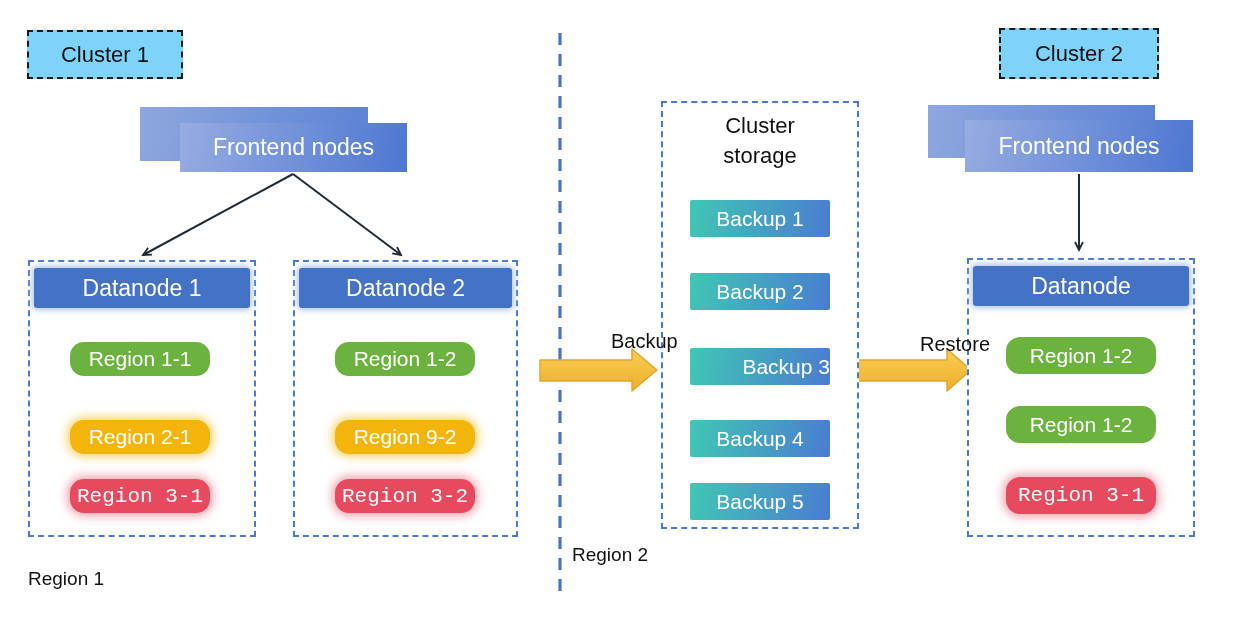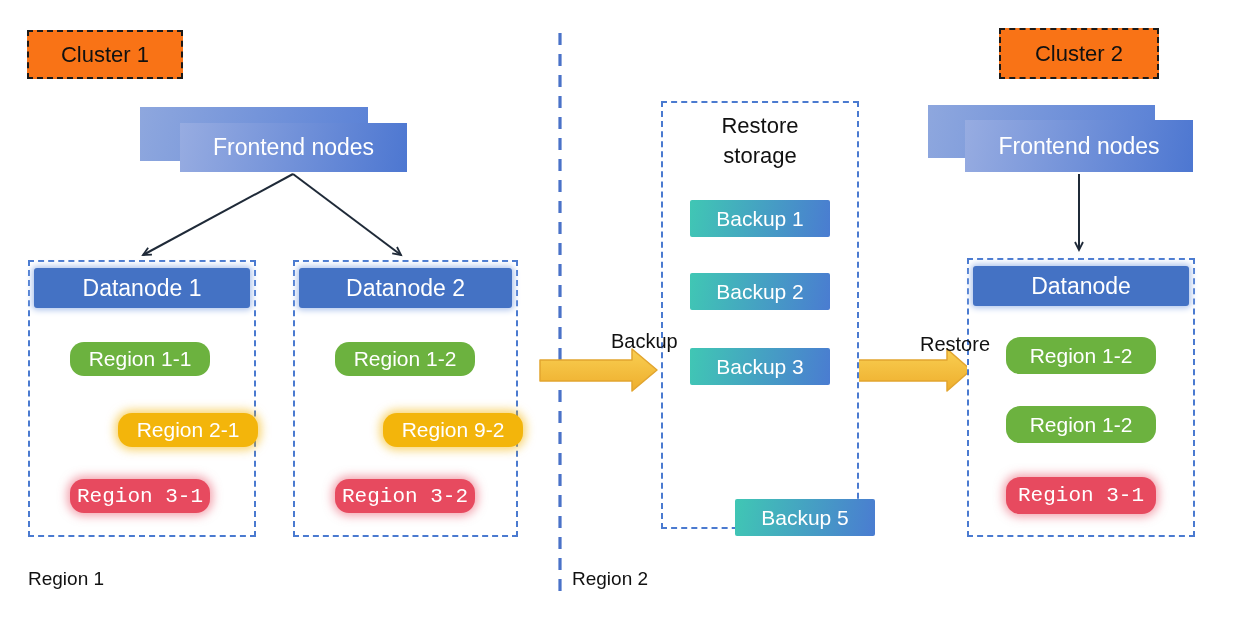--- a/index.html
+++ b/index.html
@@ -2,21 +2,21 @@
 <html><head>
 <meta charset="utf-8">
 <style>
   html,body { margin:0; padding:0; background:#ffffff; }
   .canvas {
     position:relative; width:1234px; height:632px; background:#ffffff;
     font-family:"Liberation Sans", sans-serif; overflow:hidden;
   }
   
   .cluster-tag {
-    position:absolute; border:2px dashed #1a1a1a; background:#f97316;
+    position:absolute; border:2px dashed #1a1a1a; background:#7dd3fc;
     display:flex; align-items:center; justify-content:center;
     font-size:22px; color:#111;
   }
   #cluster1-tag { left:27px;  top:30px; width:152px; height:45px; }
   #cluster2-tag { left:999px; top:28px; width:156px; height:47px; }
 
   
   .fe-back {
     position:absolute;
     background:linear-gradient(100deg,#8ea7de 0%,#5b82d6 100%);
@@ -50,21 +50,21 @@
     position:absolute; height:34px; color:#fff; font-size:21px;
     display:flex; align-items:center; justify-content:center; border-radius:14px;
   }
   .chip.green  { background:#6cb23f; }
   .chip.yellow { background:#f3b50b; box-shadow:0 0 10px 3px rgba(243,181,11,.60); }
   .chip.red    { background:#e74a5f; box-shadow:0 0 10px 3px rgba(231,74,95,.50);font-family:Liberation Mono, monospace; }
 
   
   .dn-chip { left:40px; width:140px; }
   .dn-chip.r1 { top:80px; }
-  .dn-chip.r2 { top:151px;margin-left:48px; }
+  .dn-chip.r2 { top:158px; }
   .dn-chip.r3 { top:217px; }
 
   
   .dn3-chip { left:37px; width:150px; height:37px; }
   .dn3-chip.r1 { top:77px; }
   .dn3-chip.r2 { top:146px; }
   .dn3-chip.r3 { top:217px; }
 
   
   .storage-title {
@@ -72,31 +72,31 @@
     font-size:22px; line-height:30px; color:#111;
   }
   .backup-chip {
     position:absolute; left:27px; width:140px; height:37px;
     background:linear-gradient(100deg,#40c7b4 0%,#4a7cd1 100%);
     color:#fff; font-size:21px; border-radius:2px;
     display:flex; align-items:center; justify-content:center;
   }
   .backup-chip.b1 { top:97px;  }
   .backup-chip.b2 { top:170px; }
-  .backup-chip.b3 { top:245px; }
+  .backup-chip.b3 { top:245px;justify-content:flex-end; }
   .backup-chip.b4 { top:317px; }
-  .backup-chip.b5 { top:396px;margin-left:45px; }
+  .backup-chip.b5 { top:380px; }
 
   
   .flow-label { position:absolute; font-size:20px; color:#111; }
   #backup-label  { left:570px; top:330px;margin-left:41px; }
   #restore-label { left:920px; top:333px; }
   .zone-label { position:absolute; font-size:19px; color:#111; }
   #zone1 { left:28px;  top:568px; }
-  #zone2 { left:572px; top:568px; }
+  #zone2 { left:572px; top:544px; }
 
   .overlay { position:absolute; left:0; top:0; width:1234px; height:632px; pointer-events:none; }
 </style>
 </head>
 <body>
 
 <div class="canvas">
 
   <svg class="overlay" viewBox="0 0 1234 632">
     <defs>
@@ -154,29 +154,32 @@
     </div>
     <div class="chip yellow dn-chip r2">
       <span>Region 9-2</span>
     </div>
     <div class="chip red dn-chip r3">
       <span>Region 3-2</span>
     </div>
   </div>
 
   <div class="node-box" id="storage">
-    <div class="storage-title">Restore storage</div>
+    <div class="storage-title">Cluster storage</div>
     <div class="backup-chip b1">
       <span>Backup 1</span>
     </div>
     <div class="backup-chip b2">
       <span>Backup 2</span>
     </div>
     <div class="backup-chip b3">
       <span>Backup 3</span>
+    </div>
+    <div class="backup-chip b4">
+      <span>Backup 4</span>
     </div>
     <div class="backup-chip b5">
       <span>Backup 5</span>
     </div>
   </div>
 
   <div class="cluster-tag" id="cluster2-tag">
     <span>Cluster 2</span>
   </div>
 

